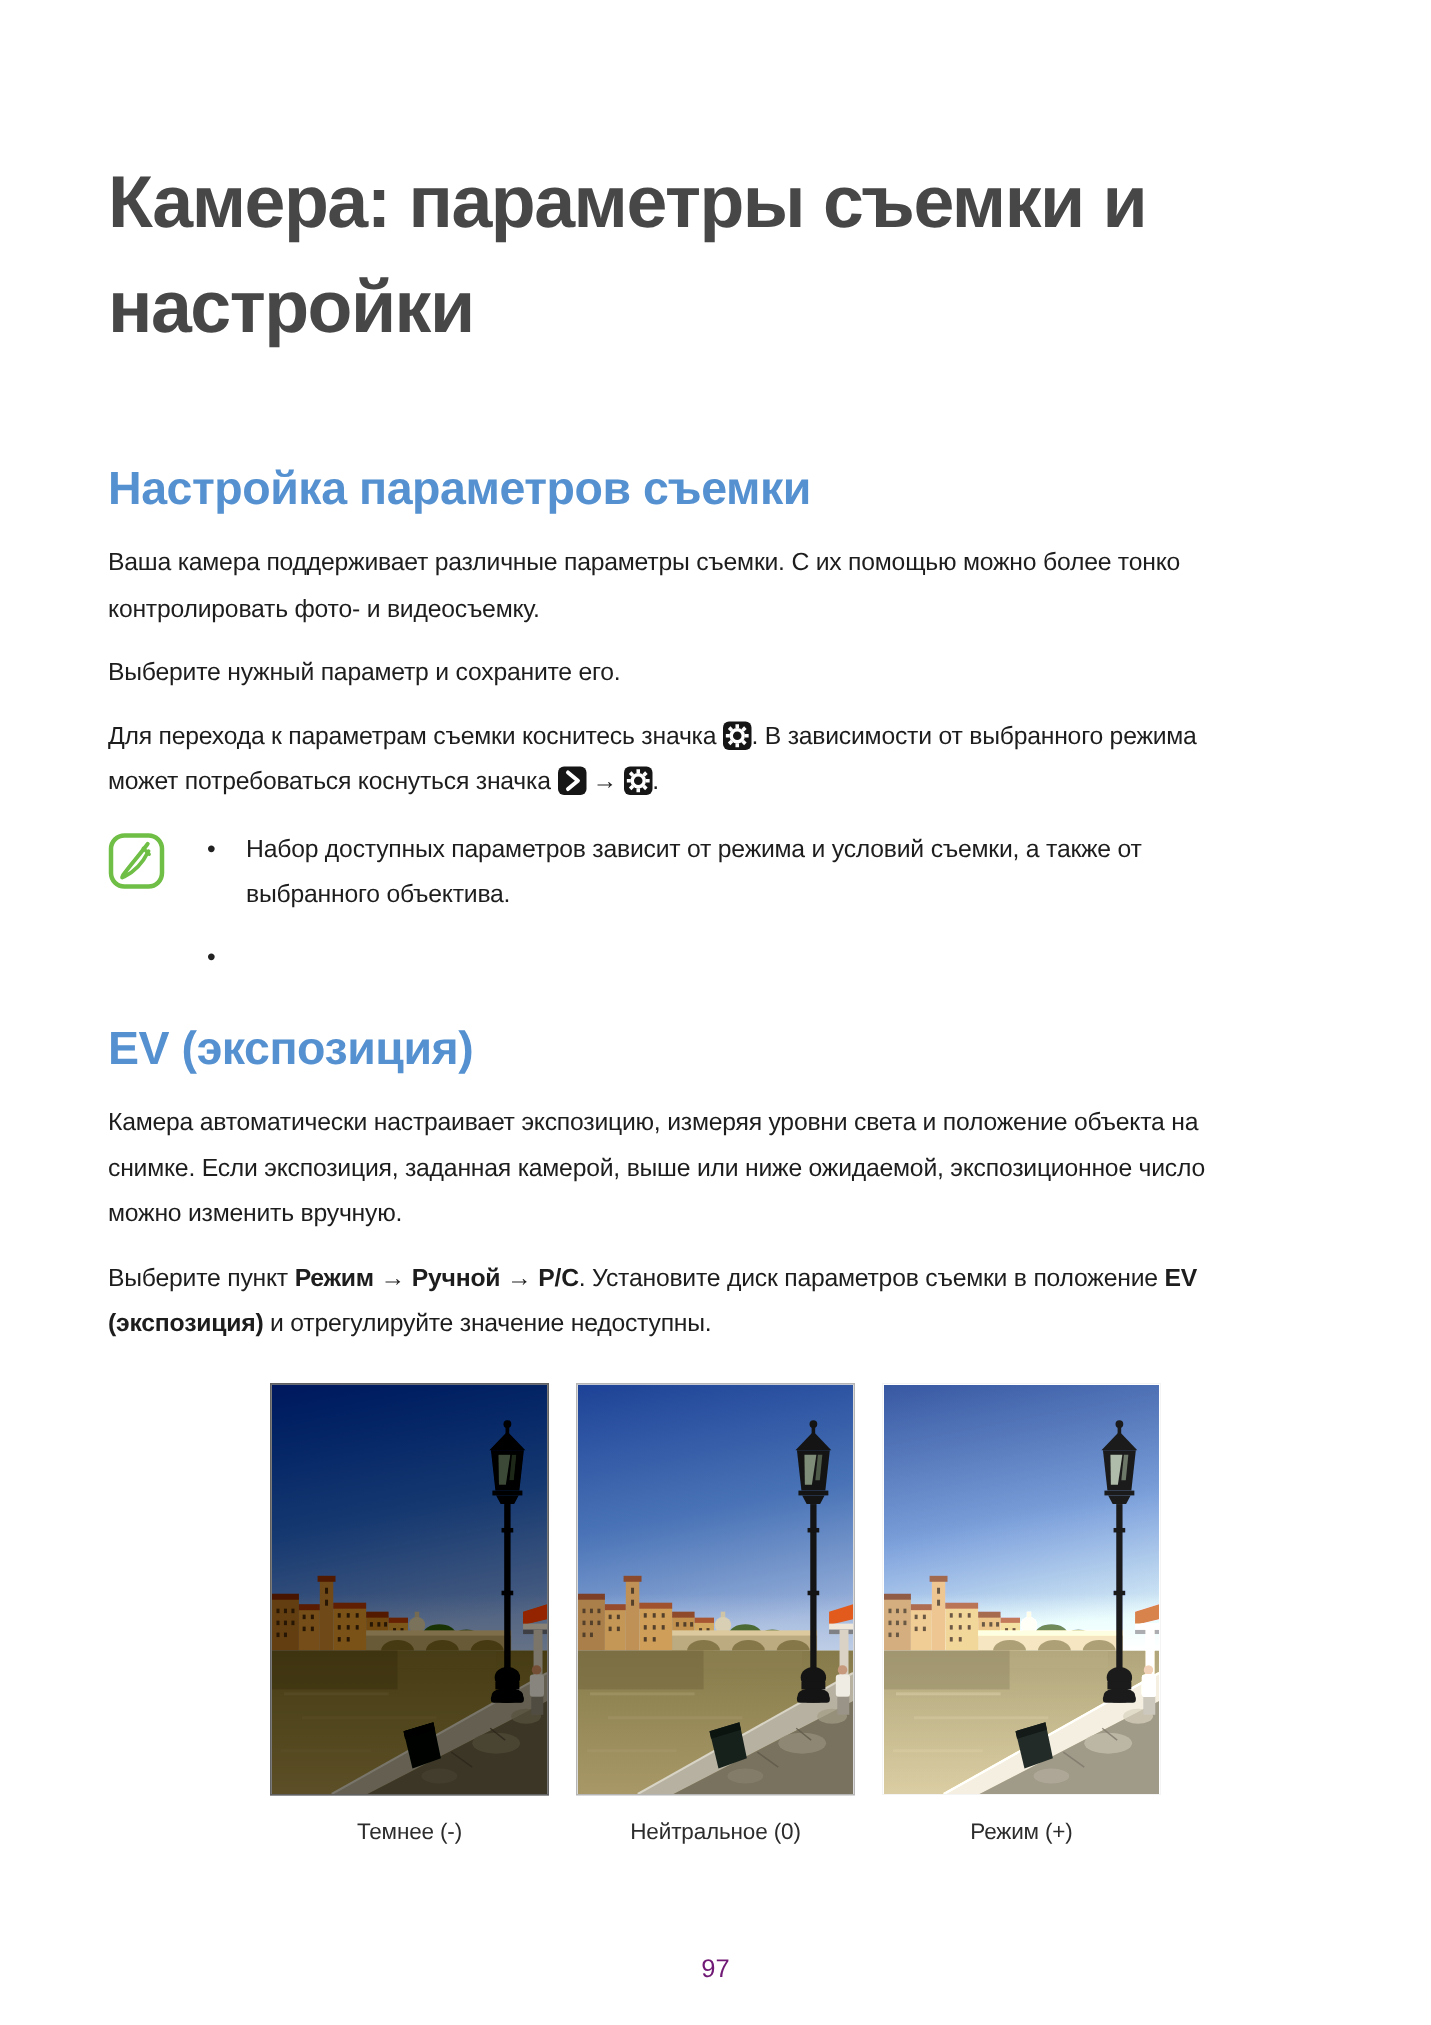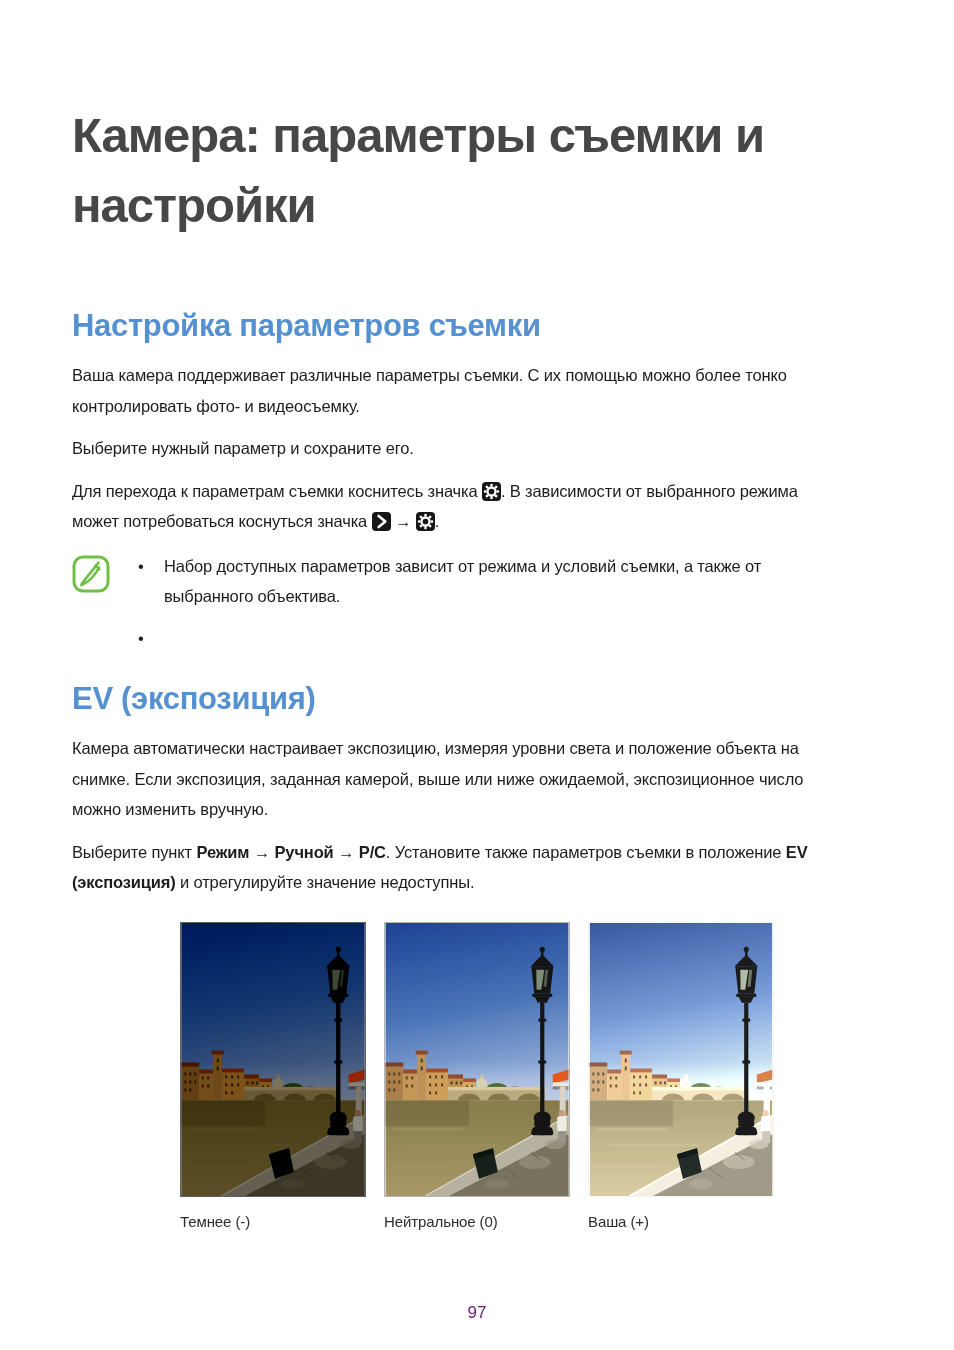--- a/index.html
+++ b/index.html
@@ -54,21 +54,21 @@
   }
   .note-list li + li{margin-top:11px;}
   .note-list .dot{flex:0 0 26px;color:#222;}
   
   .figures{display:flex;justify-content:center;gap:18px;margin-top:24px;}
   .figures figure{margin:0;}
   .photo{display:block;width:184px;height:273px;border:1px solid #b5b5b5;background:#fff;}
   .exp-darker .photo-art{filter:brightness(0.56) contrast(1.15) saturate(1.3);}
   .exp-brighter .photo-art{filter:brightness(1.35) saturate(0.65);}
   figcaption{
-    margin-top:17px;text-align:left;
+    margin-top:17px;text-align:center;
     font-size:15px;line-height:16px;color:#2c2c2c;letter-spacing:-0.1px;
   }
   
   .pageno{
     position:absolute;left:0;right:0;bottom:27px;
     text-align:center;font-size:17px;color:#701a75;
   }
   .defs-hidden{position:absolute;width:0;height:0;overflow:hidden;}
 </style>
 </head>
@@ -260,39 +260,39 @@
       <li><span class="dot">•</span></li>
     </ul>
   </div>
 
   <h2 class="sec-heading ev">EV (экспозиция)</h2>
 
   <p class="body-p">Камера автоматически настраивает экспозицию, измеряя уровни света и положение объекта на
 снимке. Если экспозиция, заданная камерой, выше или ниже ожидаемой, экспозиционное число
 можно изменить вручную.</p>
 
-  <p class="body-p tight"><span>Выберите пункт </span><b>Режим</b><span> → </span><b>Ручной</b><span> → </span><b>P/C</b><span>. Установите также параметров съемки в положение </span><b>EV</b><span>
+  <p class="body-p tight"><span>Выберите пункт </span><b>Режим</b><span> → </span><b>Ручной</b><span> → </span><b>P/C</b><span>. Установите диск параметров съемки в положение </span><b>EV</b><span>
 </span><b>(экспозиция)</b><span> и отрегулируйте значение недоступны.</span></p>
 
   <div class="figures">
     <figure class="exp-darker">
       <svg class="photo photo-art" viewBox="0 0 184 274">
           <use href="#scene" xlink:href="#scene"></use>
         </svg>
       <figcaption>Темнее (-)</figcaption>
     </figure>
     <figure class="exp-neutral">
       <svg class="photo photo-art" viewBox="0 0 184 274">
           <use href="#scene" xlink:href="#scene"></use>
         </svg>
       <figcaption>Нейтральное (0)</figcaption>
     </figure>
     <figure class="exp-brighter">
       <svg class="photo photo-art" viewBox="0 0 184 274">
           <use href="#scene" xlink:href="#scene"></use>
         </svg>
-      <figcaption>Ваша (+)</figcaption>
+      <figcaption>Режим (+)</figcaption>
     </figure>
   </div>
 
 </div>
 
 <div class="pageno">97</div>
 
 </body></html>

